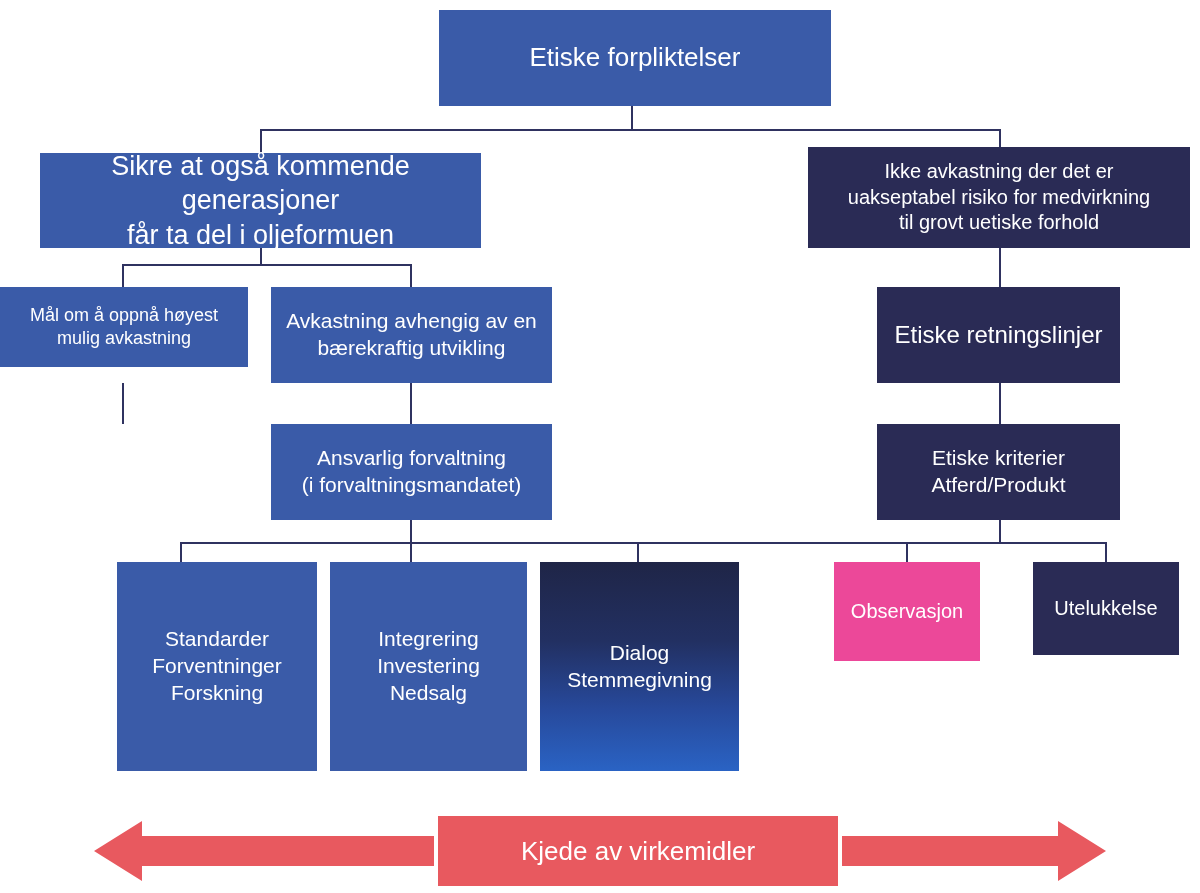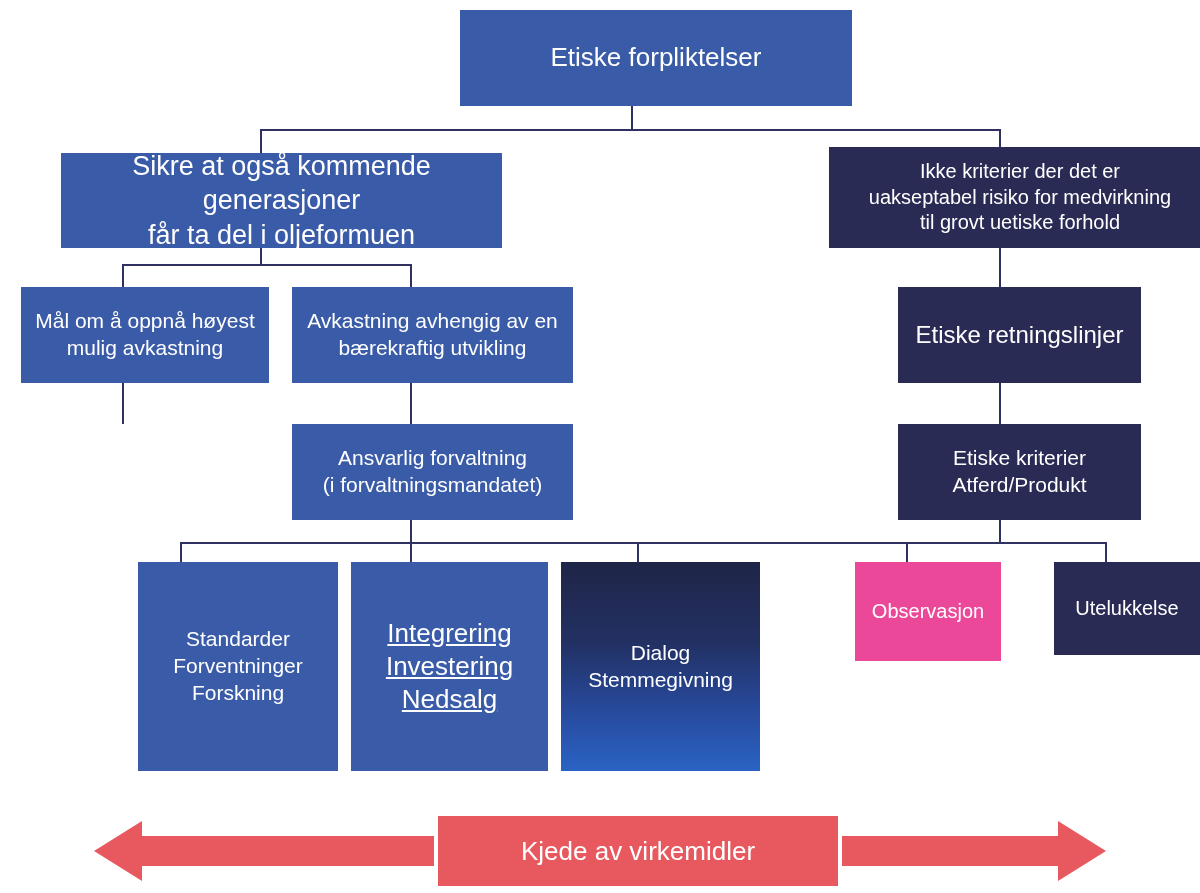--- a/index.html
+++ b/index.html
@@ -23,21 +23,20 @@
     display: flex;
     align-items: center;
     justify-content: center;
     text-align: center;
     color: #ffffff;
     box-sizing: border-box;
     line-height: 1.28;
     z-index: 3;
     white-space: pre-line;
     padding: 2px 14px;
-    margin-left: 21px;
   }
   .node.blue      { background: #3a5ba8; }
   .node.navy      { background: #2a2b55; }
   .node.gradient  { background: linear-gradient(180deg, #1f2547 0%, #223062 38%, #27499b 70%, #2a63c4 100%); }
 
   .connector {
     position: absolute;
     background: #2f3260;
     z-index: 1;
   }
@@ -95,44 +94,44 @@
   <div class="connector v" style="left: 410px; top: 542px; height: 20px; background: rgb(47, 50, 96);"></div>
   <div class="connector v" style="left: 637px; top: 542px; height: 20px; background: rgb(47, 50, 96);"></div>
   <div class="connector v" style="left: 906px; top: 542px; height: 20px; background: rgb(47, 50, 96);"></div>
   <div class="connector v" style="left: 1105px; top: 542px; height: 20px; background: rgb(47, 50, 96);"></div>
 
   <div class="node blue" style="left: 439px; top: 10px; width: 392px; height: 96px; font-size: 26px; background: rgb(58, 91, 168);">Etiske forpliktelser</div>
 
   <div class="node blue" style="left: 40px; top: 153px; width: 441px; height: 95px; font-size: 27px; background: rgb(58, 91, 168);">Sikre at også kommende generasjoner
 får ta del i oljeformuen</div>
 
-  <div class="node navy" style="left: 808px; top: 147px; width: 382px; height: 101px; font-size: 20px; background: rgb(42, 43, 85);">Ikke kriterier der det er
+  <div class="node navy" style="left: 808px; top: 147px; width: 382px; height: 101px; font-size: 20px; background: rgb(42, 43, 85);">Ikke avkastning der det er
 uakseptabel risiko for medvirkning
 til grovt uetiske forhold</div>
 
-  <div class="node blue" style="left: 0px; top: 287px; width: 248px; height: 96px; font-size: 21px; background: rgb(58, 91, 168);">Mål om å oppnå høyest
+  <div class="node blue" style="left: 0px; top: 287px; width: 248px; height: 80px; font-size: 18px; background: rgb(58, 91, 168);">Mål om å oppnå høyest
 mulig avkastning</div>
 
   <div class="node blue" style="left: 271px; top: 287px; width: 281px; height: 96px; font-size: 21px; background: rgb(58, 91, 168);">Avkastning avhengig av en
 bærekraftig utvikling</div>
 
   <div class="node navy" style="left: 877px; top: 287px; width: 243px; height: 96px; font-size: 24px; background: rgb(42, 43, 85);">Etiske retningslinjer</div>
 
 
   <div class="node blue" style="left: 271px; top: 424px; width: 281px; height: 96px; font-size: 21px; background: rgb(58, 91, 168);">Ansvarlig forvaltning
 (i forvaltningsmandatet)</div>
 
   <div class="node blue" style="left: 117px; top: 562px; width: 200px; height: 209px; font-size: 21px; background: rgb(58, 91, 168);">Standarder
 Forventninger
 Forskning</div>
 
   <div class="node navy" style="left: 877px; top: 424px; width: 243px; height: 96px; font-size: 21px; background: rgb(42, 43, 85);">Etiske kriterier
 Atferd/Produkt</div>
 
-  <div class="node blue" style="left: 330px; top: 562px; width: 197px; height: 209px; font-size: 26px; background: rgb(58, 91, 168); text-decoration: underline;">Integrering
+  <div class="node blue" style="left: 330px; top: 562px; width: 197px; height: 209px; font-size: 21px; background: rgb(58, 91, 168);">Integrering
 Investering
 Nedsalg</div>
 
   <div class="node gradient" style="left: 540px; top: 562px; width: 199px; height: 209px; font-size: 21px; background: linear-gradient(rgb(31, 37, 71) 0%, rgb(34, 48, 98) 38%, rgb(39, 73, 155) 70%, rgb(42, 99, 196) 100%);">Dialog
 Stemmegivning</div>
 
   <div class="node navy" style="left: 834px; top: 562px; width: 146px; height: 99px; font-size: 20px; background: #ec4899;">Observasjon</div>
 
   <div class="node navy" style="left: 1033px; top: 562px; width: 146px; height: 93px; font-size: 20px; background: rgb(42, 43, 85);">Utelukkelse</div>
 

